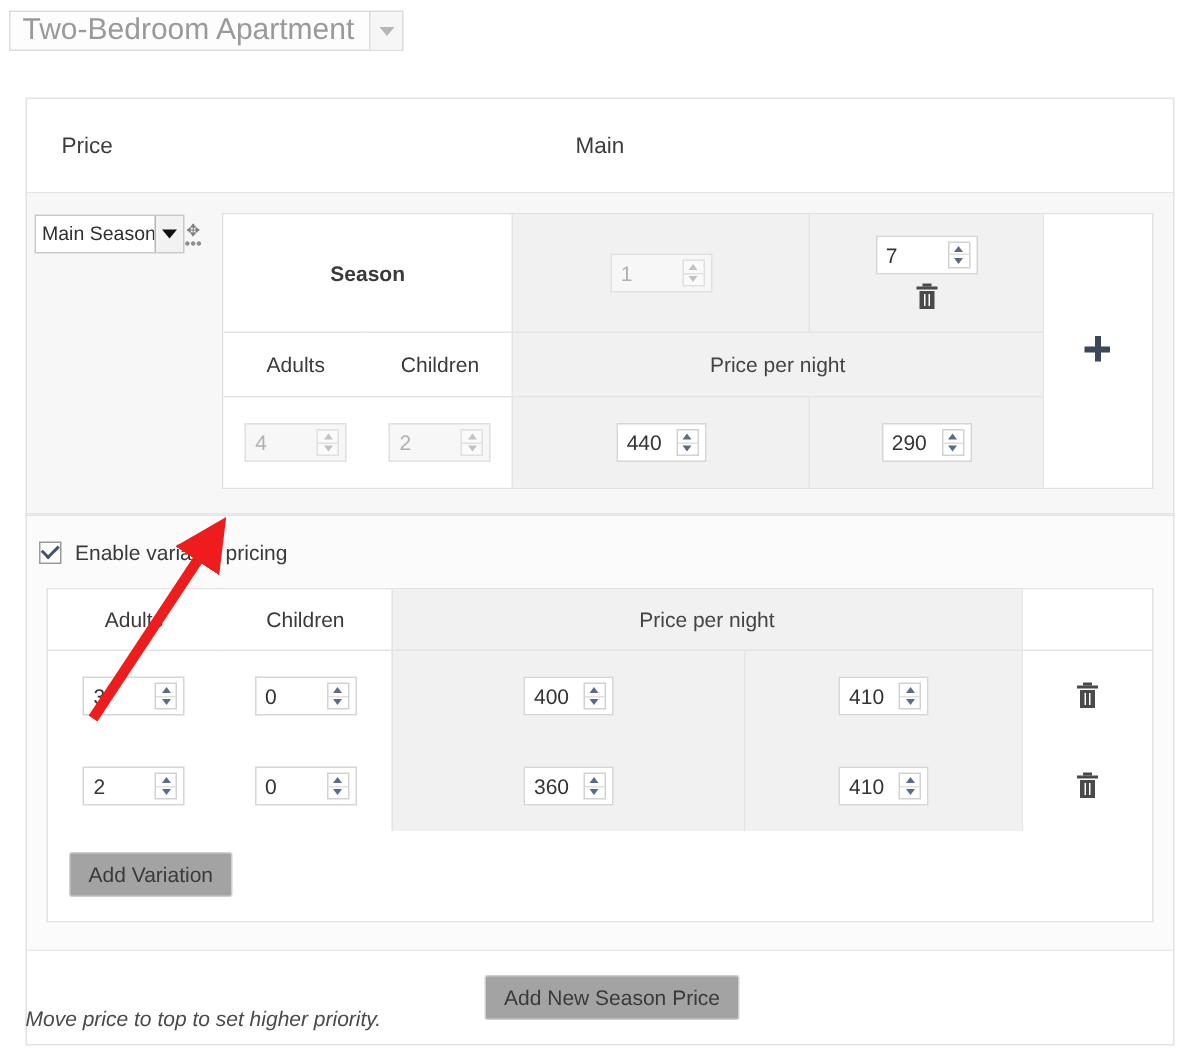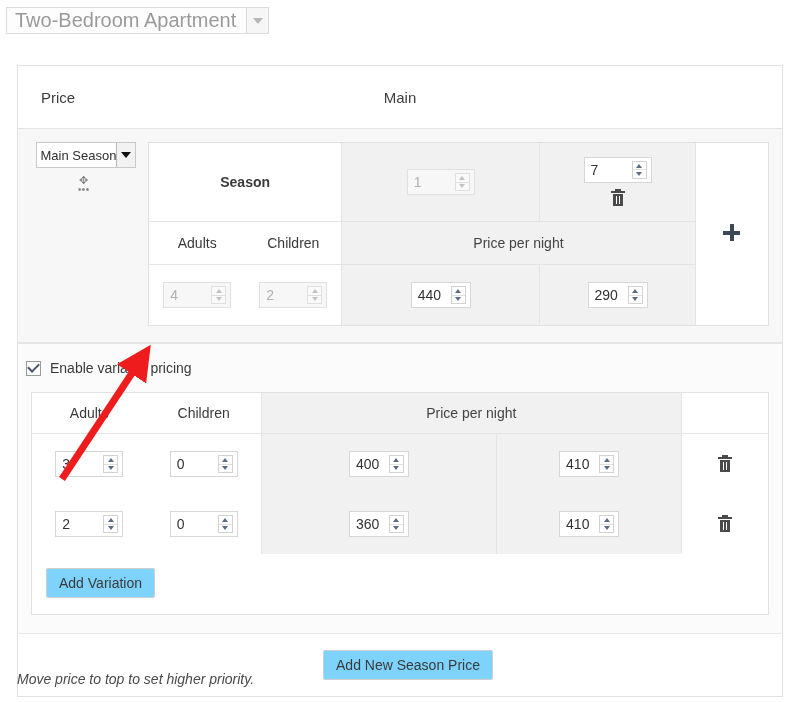--- a/index.html
+++ b/index.html
@@ -95,21 +95,21 @@
     background: #f7f7f7;
     border-bottom: 1px solid #e5e5e5;
     padding: 13px 0 16px 0;
   }
   .season-col {
     width: 130px;
     flex: 0 0 130px;
     padding-left: 1px;
     box-sizing: border-box;
     display: flex;
-    flex-direction: column;
+    flex-direction: row;
     align-items: center;
   }
   .season-select {
     width: 100px;
     height: 26px;
     display: flex;
     border: 1px solid #c9c9c9;
     background: #ffffff;
     box-sizing: border-box;
     align-items: stretch;
@@ -366,21 +366,21 @@
   .var-foot {
     margin: 0 13px 0 13px;
     border: 1px solid #e2e2e2;
     border-top: none;
     background: #ffffff;
     padding: 14px 0 16px 14px;
   }
   .btn {
     display: inline-block;
     border: 1px solid #cfcfcf;
-    background: #7dd3fc;
+    background: #a3a3a3;
     padding: 6px 12px;
     font-size: 14px;
     color: #3a3a3a;
     cursor: pointer;
     border-radius: 2px;
     font-family: "Liberation Sans", sans-serif;
   }
 
   .panel-foot {
     padding: 16px 0 16px 16px;

